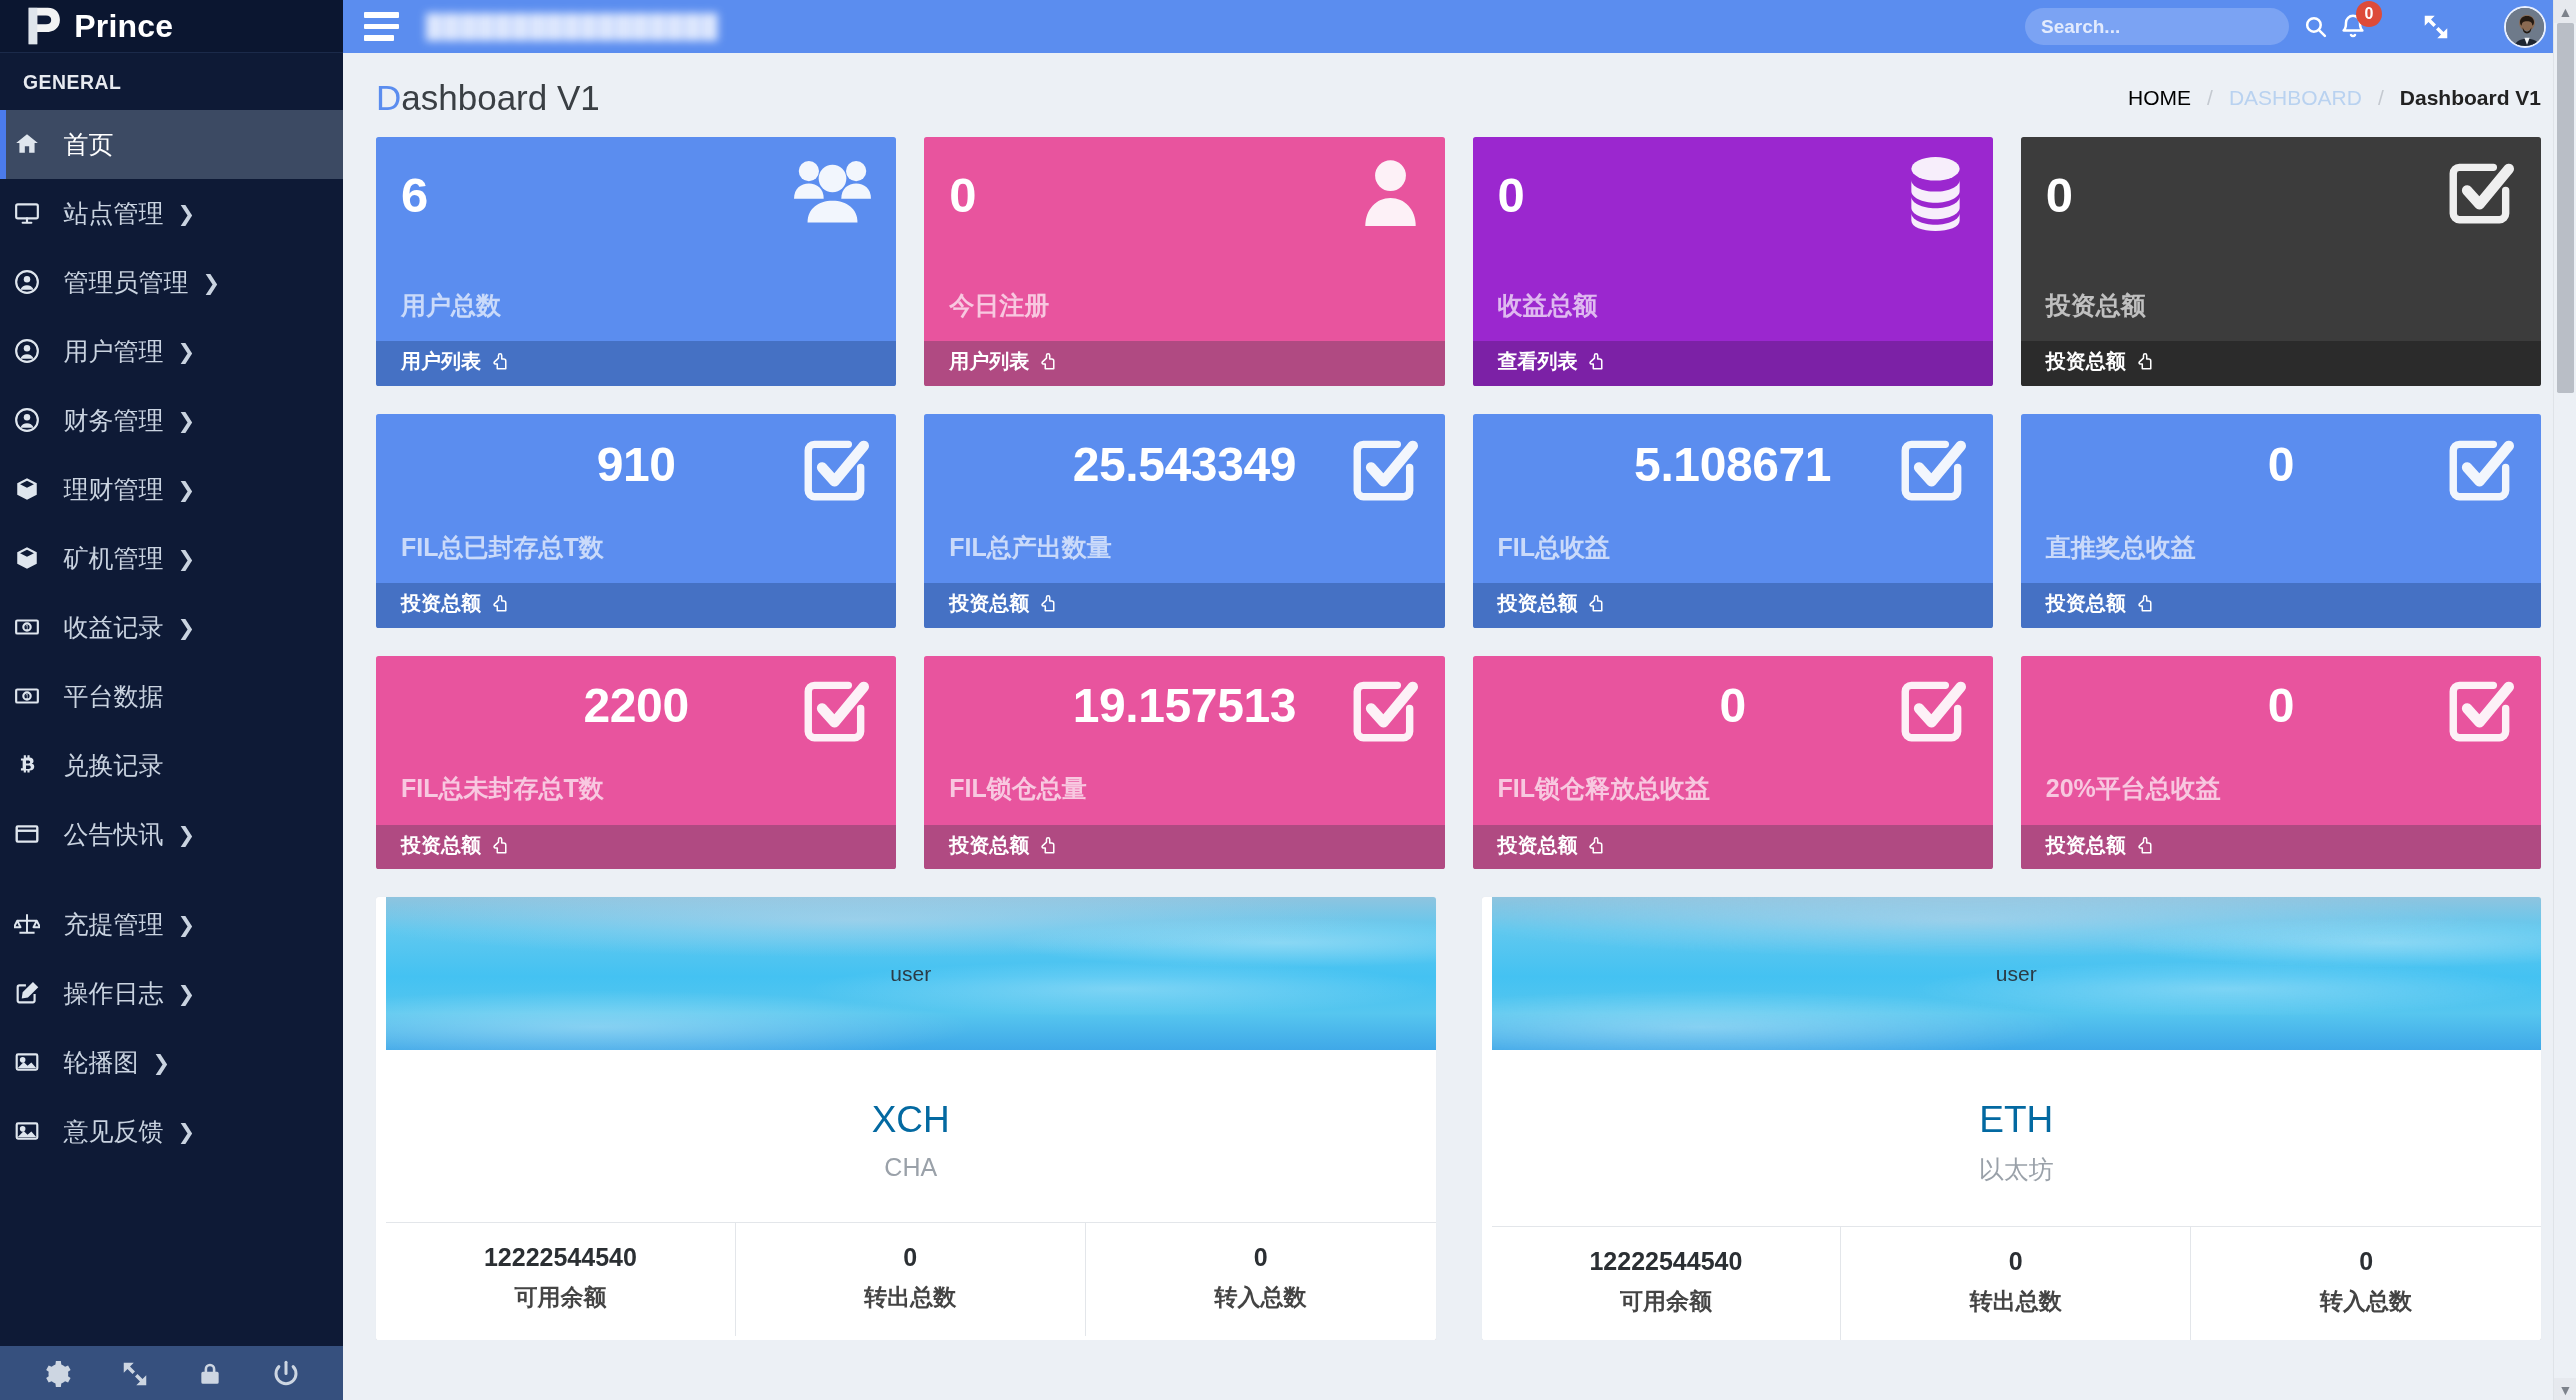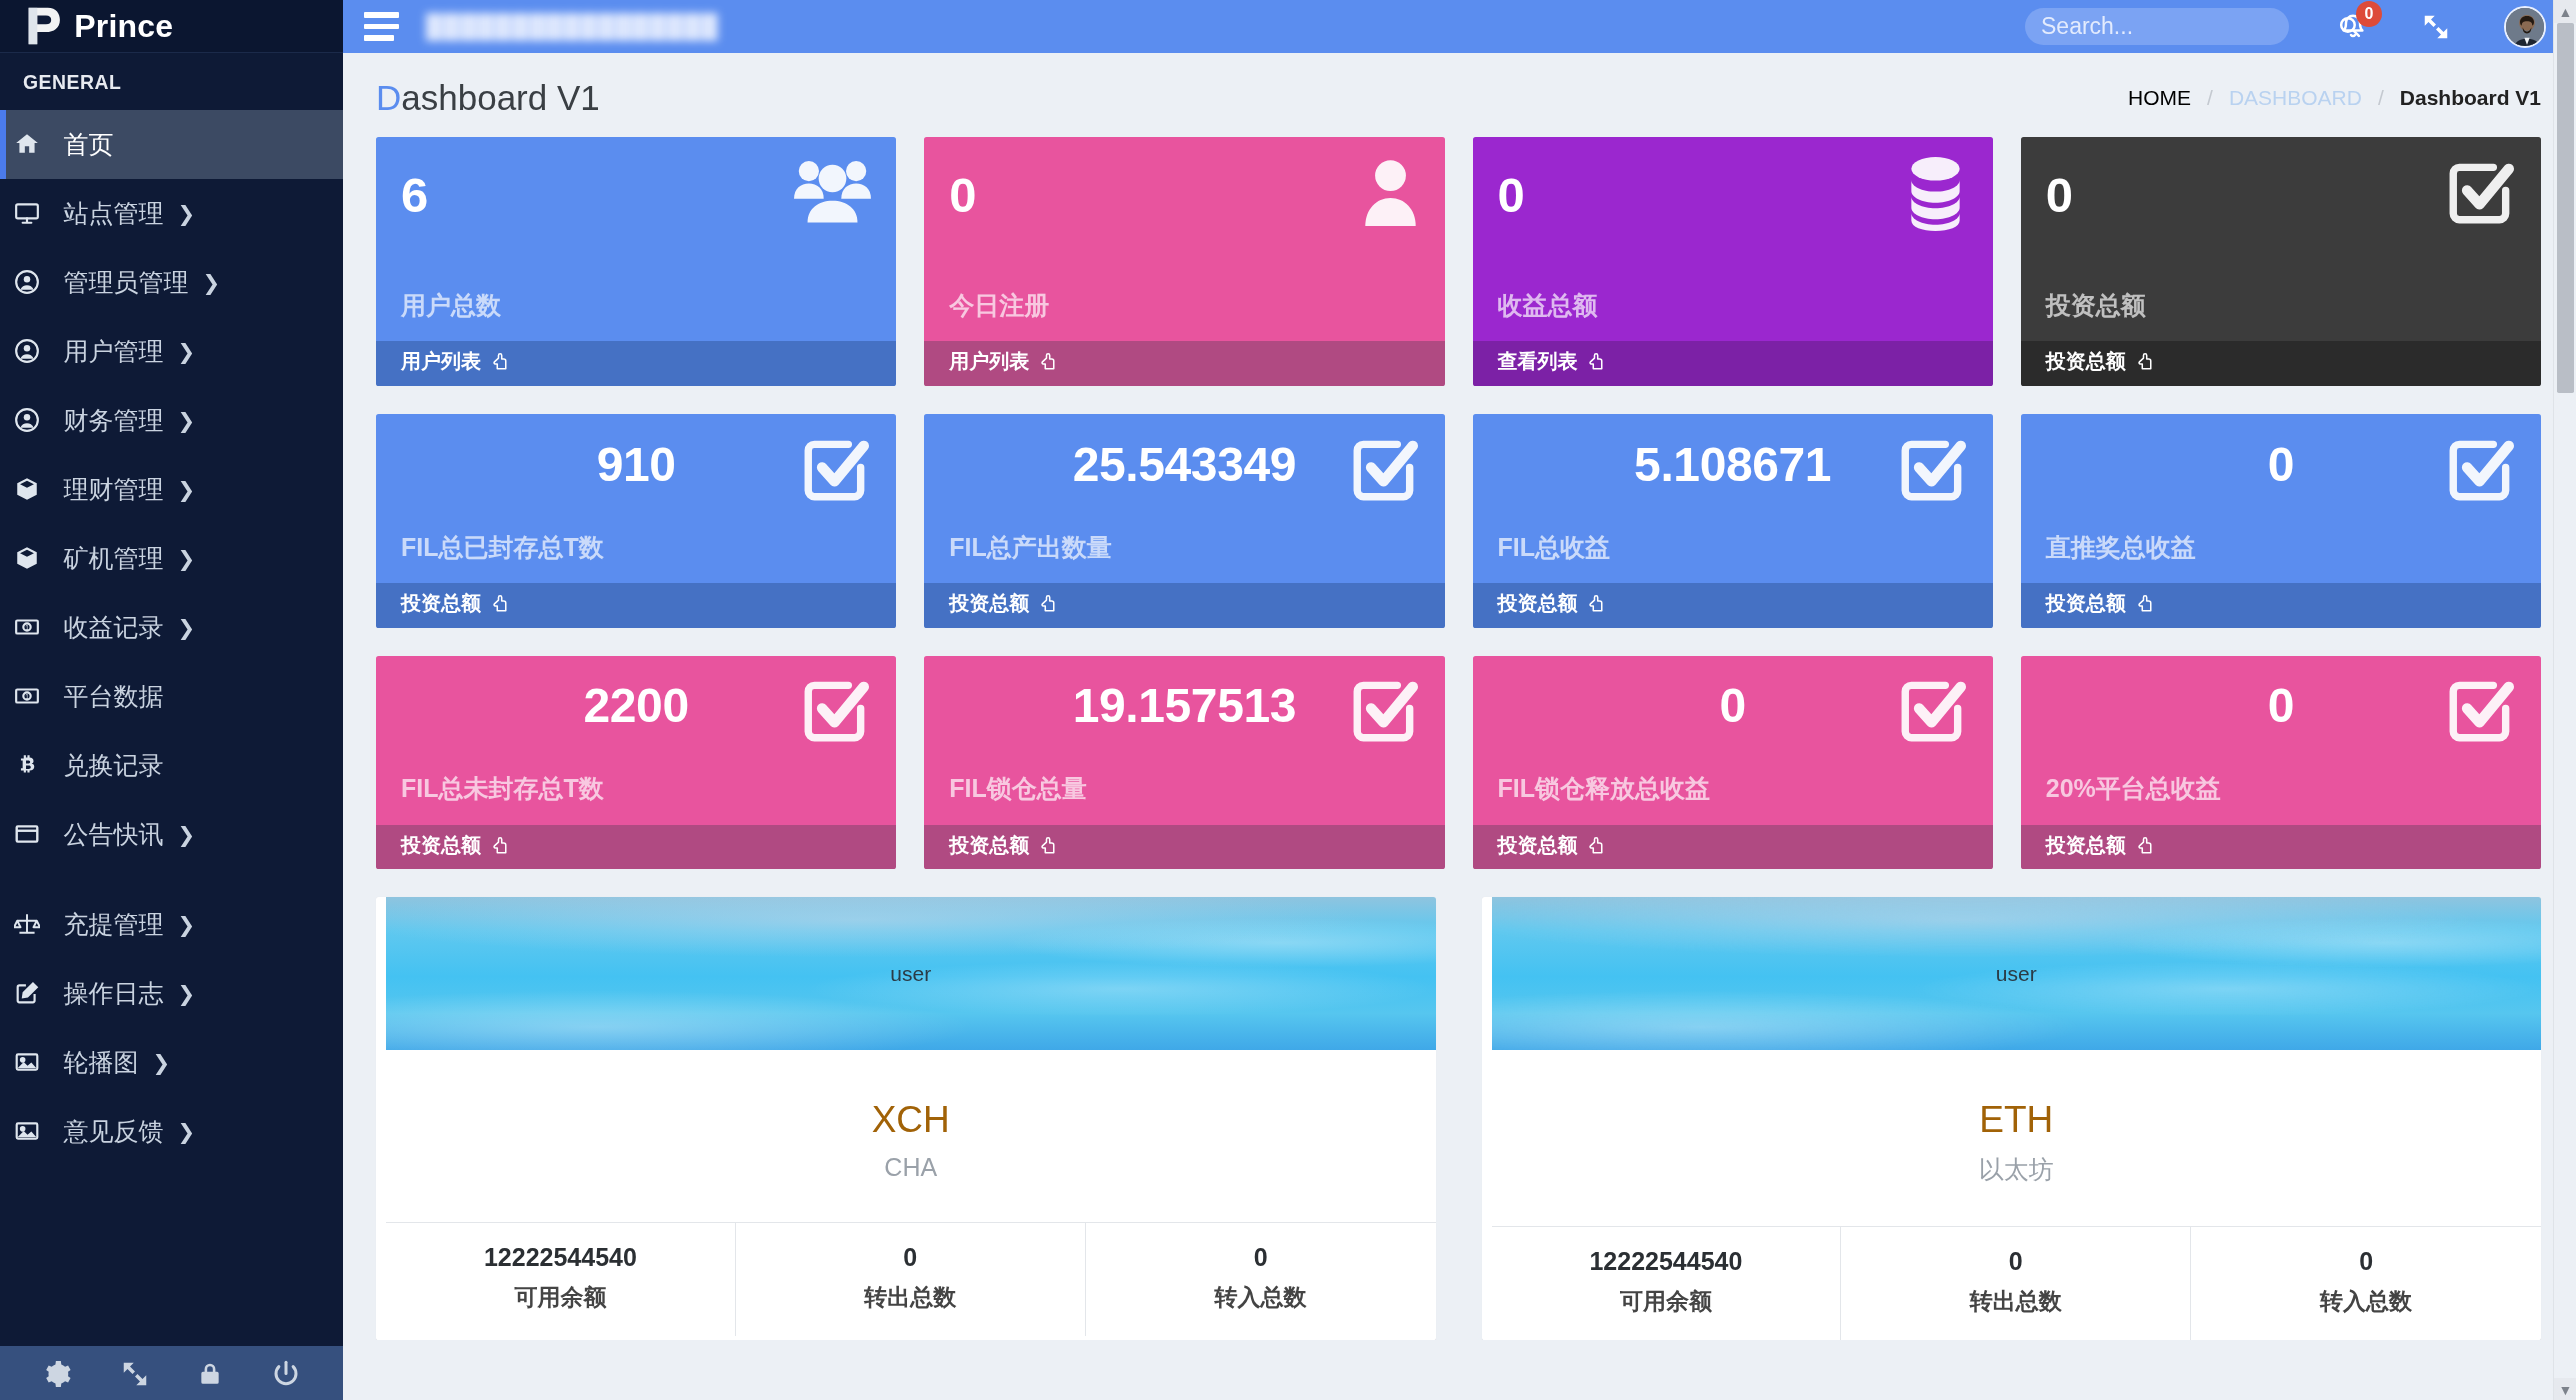--- a/index.html
+++ b/index.html
@@ -70,21 +70,21 @@
     filter:blur(4.4px); user-select:none; opacity:.92;
     font-weight:600;
   }
   .nav-spacer{ flex:1 1 auto; }
   .searchbox{
     width:264px; height:37px; border-radius:18.5px; background:#7ba3f3;
     display:flex; align-items:center; padding:0 12.3px 0 16px;
   }
   .searchbox input{
     flex:1 1 auto; background:transparent; border:0; outline:0;
-    color:#000000; font-size:23px; font-family:"Liberation Sans", sans-serif;
+    color:#000000; font-size:19px; font-family:"Liberation Sans", sans-serif;font-weight:bold;
   }
   .searchbox input::placeholder{ color:#e3ebfd; }
   .nav-ico{ color:#fff; position:relative; display:flex; align-items:center; cursor:pointer; }
   .badge{
     position:absolute; top:-10.6px; right:-14px; background:#dd4b39; color:#fff;
     min-width:26px; height:26px; border-radius:13px; font-size:16px; font-weight:700;
     display:flex; align-items:center; justify-content:center; padding:0 6.2px;
   }
   .avatar{
     width:42px; height:42px; border-radius:50%; overflow:hidden;
@@ -146,21 +146,21 @@
     height:153px; position:relative; display:flex; align-items:center; justify-content:center;
     background:
       radial-gradient(ellipse 60% 40% at 20% 85%, rgba(255,255,255,.32), transparent 60%),
       radial-gradient(ellipse 50% 30% at 70% 60%, rgba(255,255,255,.28), transparent 60%),
       radial-gradient(ellipse 70% 35% at 45% 15%, rgba(190,215,235,.55), transparent 70%),
       radial-gradient(ellipse 40% 25% at 85% 30%, rgba(255,255,255,.3), transparent 65%),
       linear-gradient(180deg,#8fc4df 0%,#5fc8ef 22%,#44c2f2 52%,#56c6ef 76%,#3fa8e8 100%);
   }
   .w-banner .uname{ font-size:21px; color:#2b3b46; }
   .w-mid{ padding:49px 0 40px; text-align:center; }
-  .w-sym{ font-size:37px; color:#a16207; font-weight:400; }
+  .w-sym{ font-size:37px; color:#0369a1; font-weight:400; }
   .w-sub{ font-size:25px; color:#9aa1a9; margin-top:12.3px; }
   .w-stats{ display:grid; grid-template-columns:repeat(3,1fr); border-top:0.9px solid #e3e6ea; }
   .w-st{ text-align:center; padding:19.4px 0 23px; border-right:0.9px solid #e3e6ea; }
   .w-st:last-child{ border-right:0; }
   .w-st .v{ font-size:25px; font-weight:700; color:#2b2f33; }
   .w-st .k{ font-size:23px; font-weight:700; color:#444; margin-top:10.6px; }
 
   
   .vscroll{
     position:absolute; right:0; top:0; width:23px; height:1401px; background:#ecf0f5;

